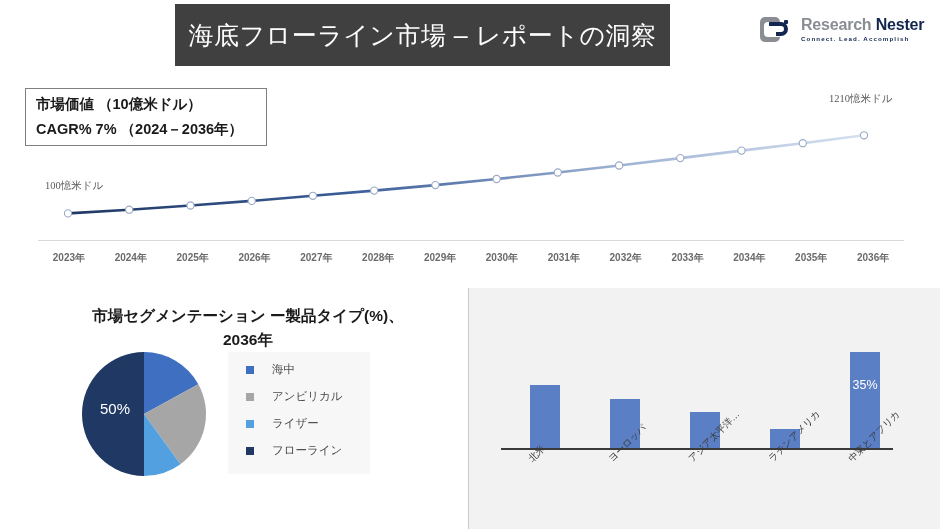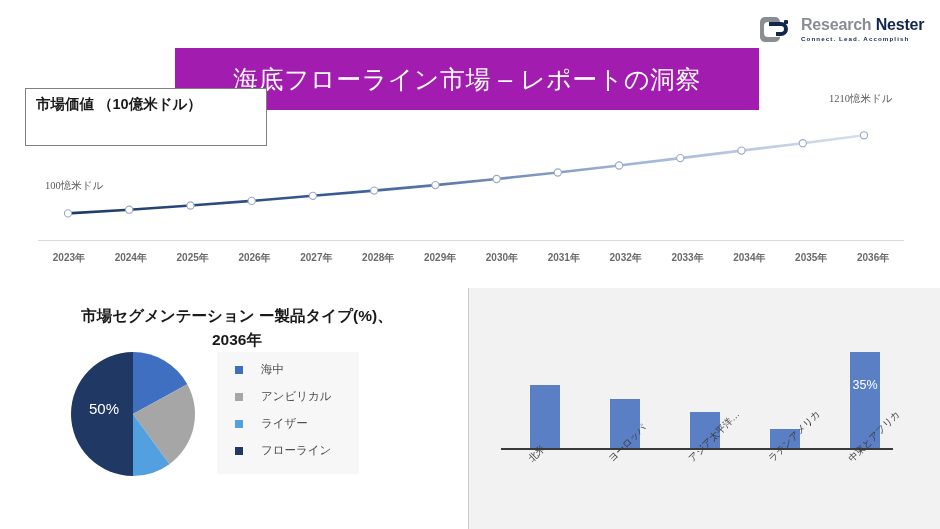--- a/index.html
+++ b/index.html
@@ -7,23 +7,23 @@
     width: 940px; height: 529px;
     background: #ffffff;
     font-family: "Liberation Sans", "DejaVu Sans", sans-serif;
     overflow: hidden;
   }
   #page { position: relative; width: 940px; height: 529px; background:#fff; }
 
   
   .header-band {
     position: absolute; left: 175px; top: 4px;
-    width: 584px; height: 62px;
-    background: #a21caf;
-    display: flex; align-items: center; justify-content: center; margin-top: 44px;
+    width: 495px; height: 62px;
+    background: #404040;
+    display: flex; align-items: center; justify-content: center;
   }
   .header-title {
     color: #ffffff;
     font-size: 25px;
     font-weight: 500;
     letter-spacing: 0.5px;
     white-space: nowrap;
   }
   .logo {
     position: absolute; left: 760px; top: 16px;
@@ -68,21 +68,21 @@
     position: absolute; left: 38px; top: 163px; width: 866px;
     display: flex;
   }
   .year-tick {
     flex: 1 1 0; text-align: center;
     font-size: 10px; color: #6b6b6b; font-weight: bold;
     white-space: nowrap;
   }
 
   
-  .pie-panel { position: absolute; left: 1px; top: 286px; width: 468px; height: 243px; background:#fff; }
+  .pie-panel { position: absolute; left: 12px; top: 286px; width: 468px; height: 243px; background:#fff; }
   .pie-title {
     position: absolute; left: 26px; top: 18px; width: 420px;
     text-align: center; font-size: 15.5px; font-weight: bold; color: #1a1a1a;
     line-height: 1.55;
   }
   .pie-wrap { position: absolute; left: 58px; top: 64px; width: 148px; height: 128px; }
   .pie-pct {
     position: absolute; left: 30px; top: 50px;
     font-size: 15px; color: #ffffff; font-weight: 400;
   }
@@ -159,20 +159,21 @@
     <div class="logo-text">
       <div class="logo-words">
         <span class="logo-research">Research</span><span> </span><span class="logo-nester">Nester</span>
       </div>
       <div class="logo-tagline">Connect. Lead. Accomplish</div>
     </div>
   </div>
 
   <div class="cagr-box">
     <div class="cagr-line cagr-line1">市場価値 （10億米ドル）</div>
+    <div class="cagr-line cagr-line2">CAGR% 7% （2024－2036年）</div>
   </div>
 
   <div class="line-chart">
     <div class="endpoint-label label-start">100憶米ドル</div>
     <div class="endpoint-label label-end">1210憶米ドル</div>
     <svg id="line-svg" width="940" height="190" style="position:absolute;left:0;top:0;">
       <defs>
         <linearGradient id="lineGrad" x1="0" y1="0" x2="1" y2="0">
           <stop offset="0%" stop-color="#1f3864"></stop>
           <stop offset="35%" stop-color="#3a5c96"></stop>

